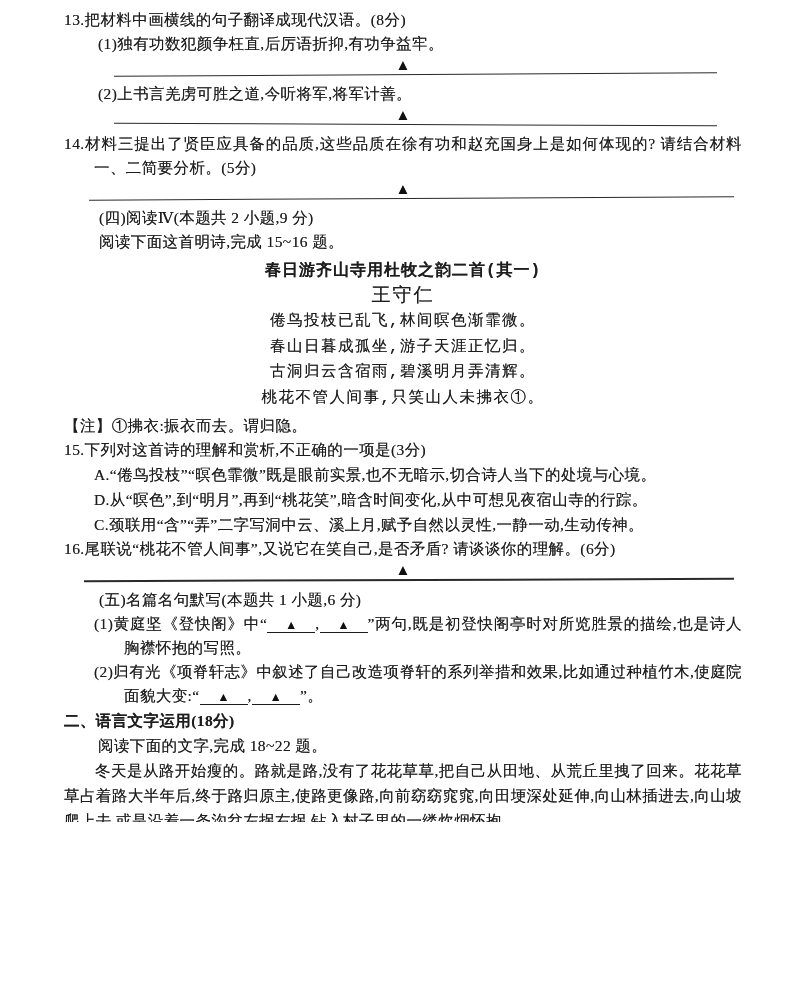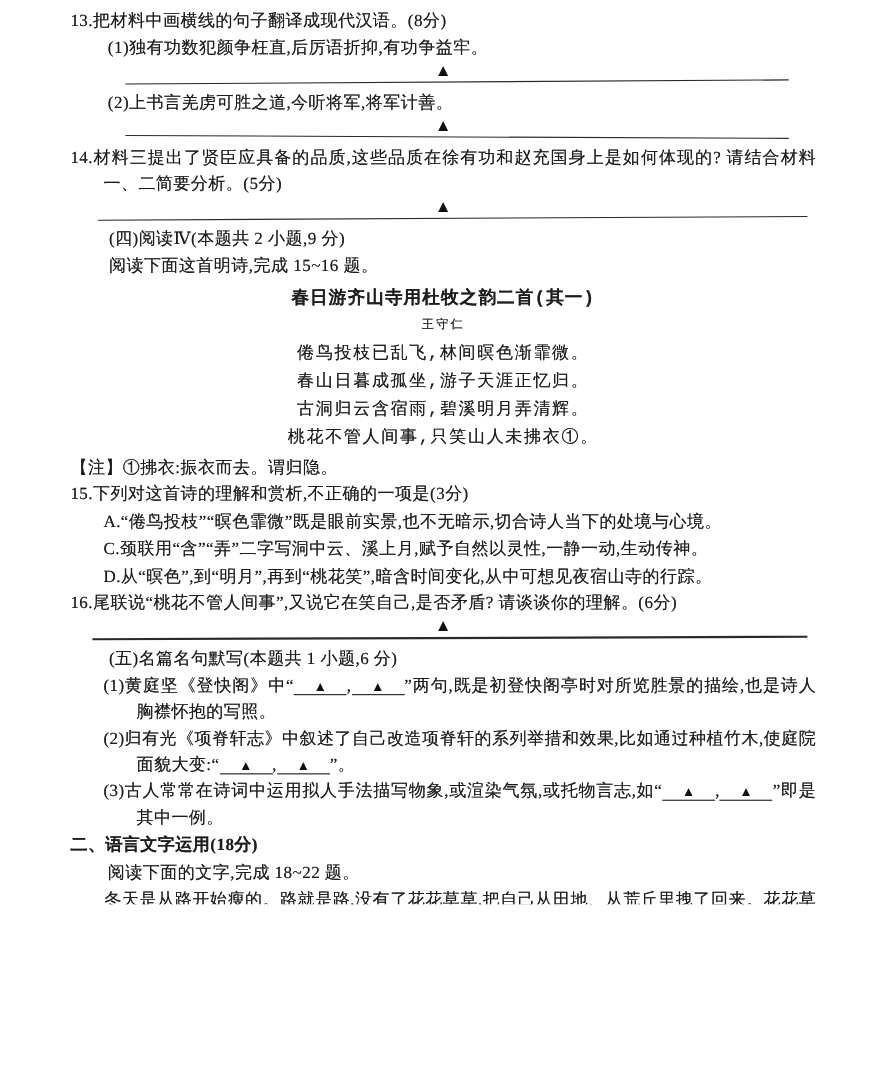--- a/index.html
+++ b/index.html
@@ -27,21 +27,21 @@
   .ans{margin:1px 0 7px 0;}
   .ans .tri{display:block;text-align:center;font-size:15px;line-height:17px;height:17px;color:#111;}
   .rule{border-top:1.6px solid #2a2a2a;height:0;}
   .rule.r1{margin:0 25px 0 50px;transform:rotate(-.35deg);}
   .rule.r2{margin:0 25px 0 50px;transform:rotate(.25deg);}
   .rule.r3{margin:0 8px 0 25px;transform:rotate(-.3deg);}
   .rule.r4{margin:0 8px 0 20px;border-top-width:2.4px;transform:rotate(-.2deg);}
   
   .poem{text-align:center;font-family:Liberation Mono, monospace;}
   .poem-title{font-size:16px;line-height:26px;margin-top:4px;font-weight:bold;letter-spacing:1px;}
-  .poem-author{font-size:11px;line-height:25px;letter-spacing:2px;}
+  .poem-author{font-size:19px;line-height:25px;letter-spacing:2px;}
   .poem-line{font-size:15.5px;line-height:25.5px;letter-spacing:1.5px;}
   .note{margin-top:3px;}
   
   .blank{
     display:inline-block;width:48px;text-indent:0;
     border-bottom:1.5px solid #1d1d1d;
     text-align:center;font-size:12px;line-height:14px;
     color:#111;
   }
   .footer{margin-top:20px;text-align:center;font-size:10px;letter-spacing:1px;}
@@ -77,34 +77,33 @@
     <div class="poem-author">王守仁</div>
     <div class="poem-line">倦鸟投枝已乱飞,林间暝色渐霏微。</div>
     <div class="poem-line">春山日暮成孤坐,游子天涯正忆归。</div>
     <div class="poem-line">古洞归云含宿雨,碧溪明月弄清辉。</div>
     <div class="poem-line">桃花不管人间事,只笑山人未拂衣①。</div>
   </div>
   <div class="txt note">【注】①拂衣:振衣而去。谓归隐。</div>
 
   <div class="txt stem">15.下列对这首诗的理解和赏析,不正确的一项是(3分)</div>
   <div class="txt opt">A.“倦鸟投枝”“暝色霏微”既是眼前实景,也不无暗示,切合诗人当下的处境与心境。</div>
+  <div class="txt opt">D.从“暝色”,到“明月”,再到“桃花笑”,暗含时间变化,从中可想见夜宿山寺的行踪。</div>
   <div class="txt opt">C.颈联用“含”“弄”二字写洞中云、溪上月,赋予自然以灵性,一静一动,生动传神。</div>
-  <div class="txt opt">D.从“暝色”,到“明月”,再到“桃花笑”,暗含时间变化,从中可想见夜宿山寺的行踪。</div>
 
   <div class="txt stem">16.尾联说“桃花不管人间事”,又说它在笑自己,是否矛盾? 请谈谈你的理解。(6分)</div>
   <div class="ans">
     <span class="tri">▲</span>
     <div class="rule r4"></div>
   </div>
 
   <div class="txt sec">(五)名篇名句默写(本题共 1 小题,6 分)</div>
 
   <div class="txt subwrap"><span>(1)黄庭坚《登快阁》中“</span><span class="blank">▲</span><span>,</span><span class="blank">▲</span><span>”两句,既是初登快阁亭时对所览胜景的描绘,也是诗人胸襟怀抱的写照。</span></div>
   <div class="txt subwrap"><span>(2)归有光《项脊轩志》中叙述了自己改造项脊轩的系列举措和效果,比如通过种植竹木,使庭院面貌大变:“</span><span class="blank">▲</span><span>,</span><span class="blank">▲</span><span>”。</span></div>
-  <div class="txt subwrap"><span>(3)古人常常在诗词中运用拟人手法描写物象,或渲染气氛,或托物言志,如“</span><span class="blank">▲</span><span>,</span><span class="blank">▲</span><span>”即是其中一例。</span></div>
 
   <div class="txt bold" style="line-height:26px;">二、语言文字运用(18分)</div>
   <div class="txt sub">阅读下面的文字,完成 18~22 题。</div>
   <div class="txt" style="text-indent:2em;line-height:25px;">冬天是从路开始瘦的。路就是路,没有了花花草草,把自己从田地、从荒丘里拽了回来。花花草草占着路大半年后,终于路归原主,使路更像路,向前窈窈窕窕,向田埂深处延伸,向山林插进去,向山坡爬上去,或是沿着一条沟岔左拐右拐,钻入村子里的一缕炊烟怀抱。</div>
 
   <div class="footer">语文第 7 页(共 8 页)</div>
 
 </div>
 
 </body></html>

